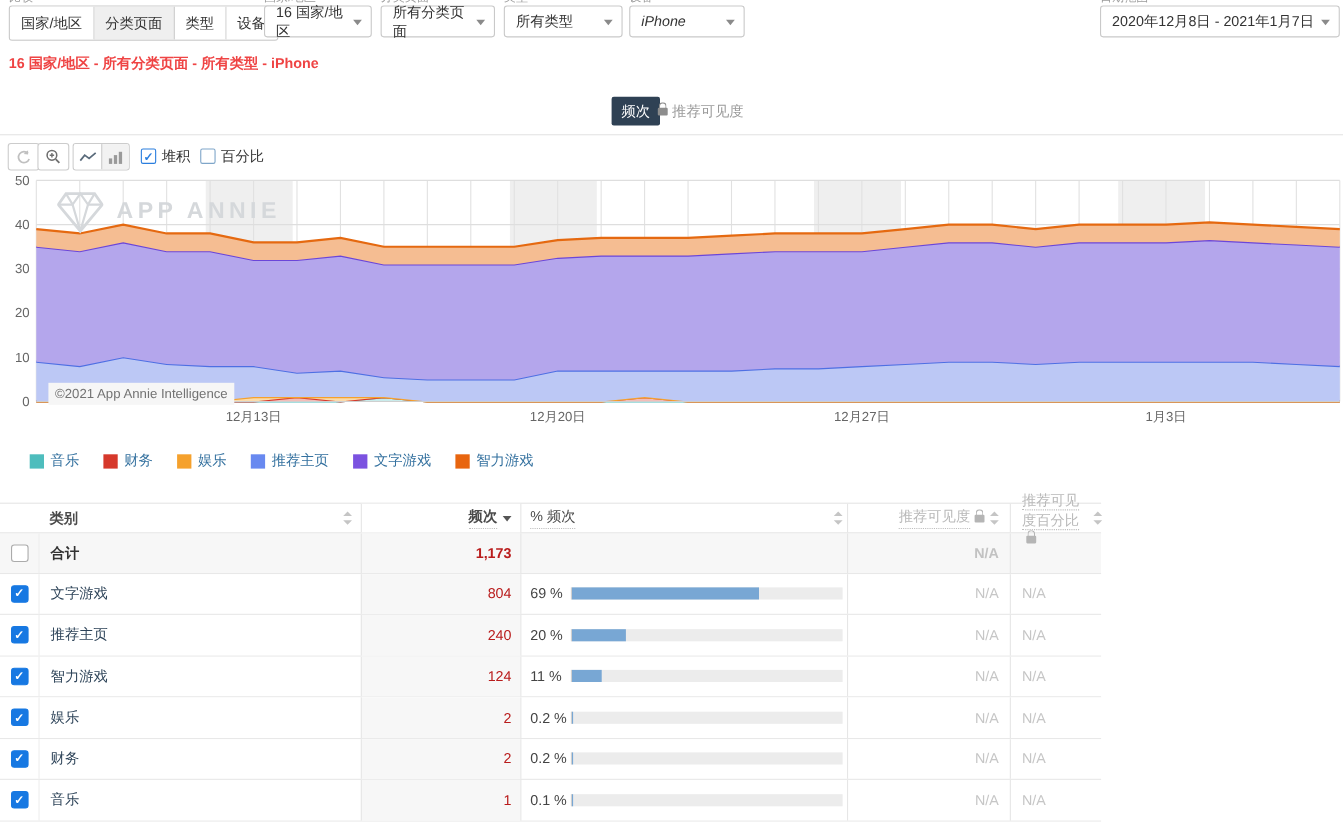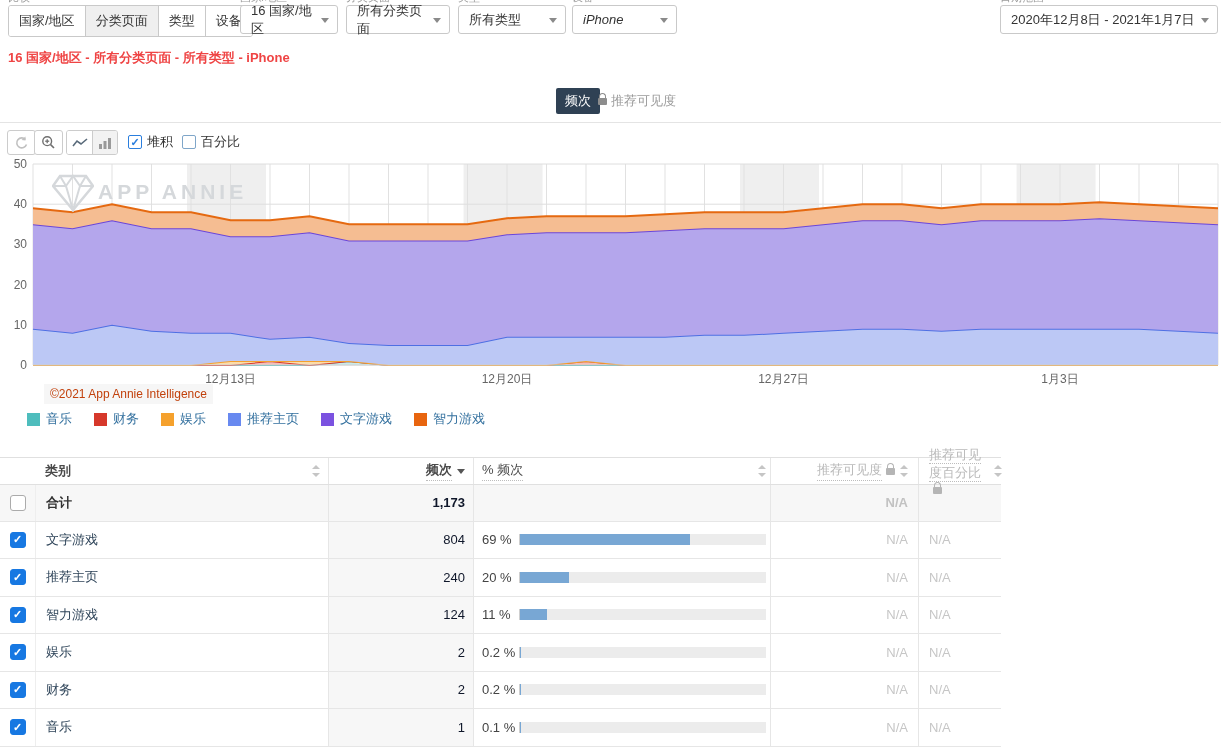--- a/index.html
+++ b/index.html
@@ -38,22 +38,22 @@
   .group-btn.active { background:#fff; }
   .group-btn.inactive { background:#f2f2f2; border-left:1px solid #ccc; }
   .chk-wrap { position:absolute; top:3px; display:flex; align-items:center; font-size:13px; color:#333; cursor:pointer; }
   .chk { width:14px; height:14px; border-radius:2px; margin-right:5px; display:flex; align-items:center; justify-content:center; font-size:11px; }
   .chk.on { border:1px solid #2a7ede; color:#2a7ede; background:#fff; font-weight:bold; }
   .chk.off { border:1px solid #7fa6c9; background:#fff; color:transparent; }
 
   
   .chart-area { position:absolute; top:158px; left:0; width:1221px; height:234px; }
   .watermark { position:absolute; left:52px; top:14px; display:flex; align-items:center; color:#d5d8db; pointer-events:none; }
-  .watermark .wm-text { font-size:21px; font-weight:bold; letter-spacing:4px; margin-left:4px; color:#d5d8db; }
-  .copyright { position:absolute; left:44px; top:190px; background:#f6f6f6; padding:3px 6px; font-size:12px; color:#c2410c;margin-top:36px; }
+  .watermark .wm-text { font-size:21px; font-weight:bold; letter-spacing:4px; margin-left:12px; color:#d5d8db; }
+  .copyright { position:absolute; left:44px; top:190px; background:#f6f6f6; padding:3px 6px; font-size:12px; color:#737373; }
 
   
   .legend { position:absolute; top:410px; left:27px; display:flex; align-items:center; font-size:13px; }
   .legend-item { display:flex; align-items:center; margin-right:22px; cursor:pointer; }
   .legend-swatch { width:13px; height:13px; margin-right:6px; }
   .legend-label { color:#34719f; }
 
   
   .table { position:absolute; top:457px; left:0; width:1001px; border-top:1px solid #e0e0e0; font-size:13px; }
   .t-header { display:flex; height:27px; align-items:center; background:#fff; border-bottom:1px solid #e0e0e0; color:#4a4a4a; }
@@ -71,21 +71,21 @@
   .t-header .col-vispct { color:#b9b9b9; justify-content:space-between; padding-right:4px; }
   .dotted { border-bottom:1px dotted #bdbdbd; padding-bottom:1px; }
   .cat-name { color:#2e4459; }
   .row-checkbox { width:16px; height:16px; border-radius:3px; display:flex; align-items:center; justify-content:center; cursor:pointer; }
   .row-checkbox.checked { background:#1778e2; color:#fff; font-size:11px; font-weight:bold; border:1px solid #1778e2; }
   .row-checkbox.unchecked { background:#fff; border:1px solid #ababab; }
   .pct-label { width:37px; color:#444; }
   .bar-track { width:247px; height:11px; background:#ececec; margin-left:0; position:relative; border-left:1px solid #cfcfcf; }
   .bar-fill { position:absolute; left:0; top:0; height:11px; background:#78a7d4; }
   .total .col-vis { color:#c2c2c2; }
-  .num { color:#0f172a; }
+  .num { color:#b91c1c; }
 
   
   .sort-both { display:inline-block; width:9px; margin-left:4px; position:relative; height:12px; }
   .sort-both::before { content:''; position:absolute; top:0; left:1px; border-left:4px solid transparent; border-right:4px solid transparent; border-bottom:4px solid #c5c5c5; }
   .sort-both::after { content:''; position:absolute; bottom:0; left:1px; border-left:4px solid transparent; border-right:4px solid transparent; border-top:4px solid #c5c5c5; }
   .sort-desc { display:inline-block; margin-left:5px; border-left:4px solid transparent; border-right:4px solid transparent; border-top:5px solid #555; }
 
   
   .lock { display:inline-block; position:relative; width:9px; height:7px; background:#b5b5b5; border-radius:1px; margin:0 4px; }
   .lock::before { content:''; position:absolute; top:-5px; left:1px; width:5px; height:5px; border:1.5px solid #b5b5b5; border-bottom:none; border-radius:4px 4px 0 0; }

